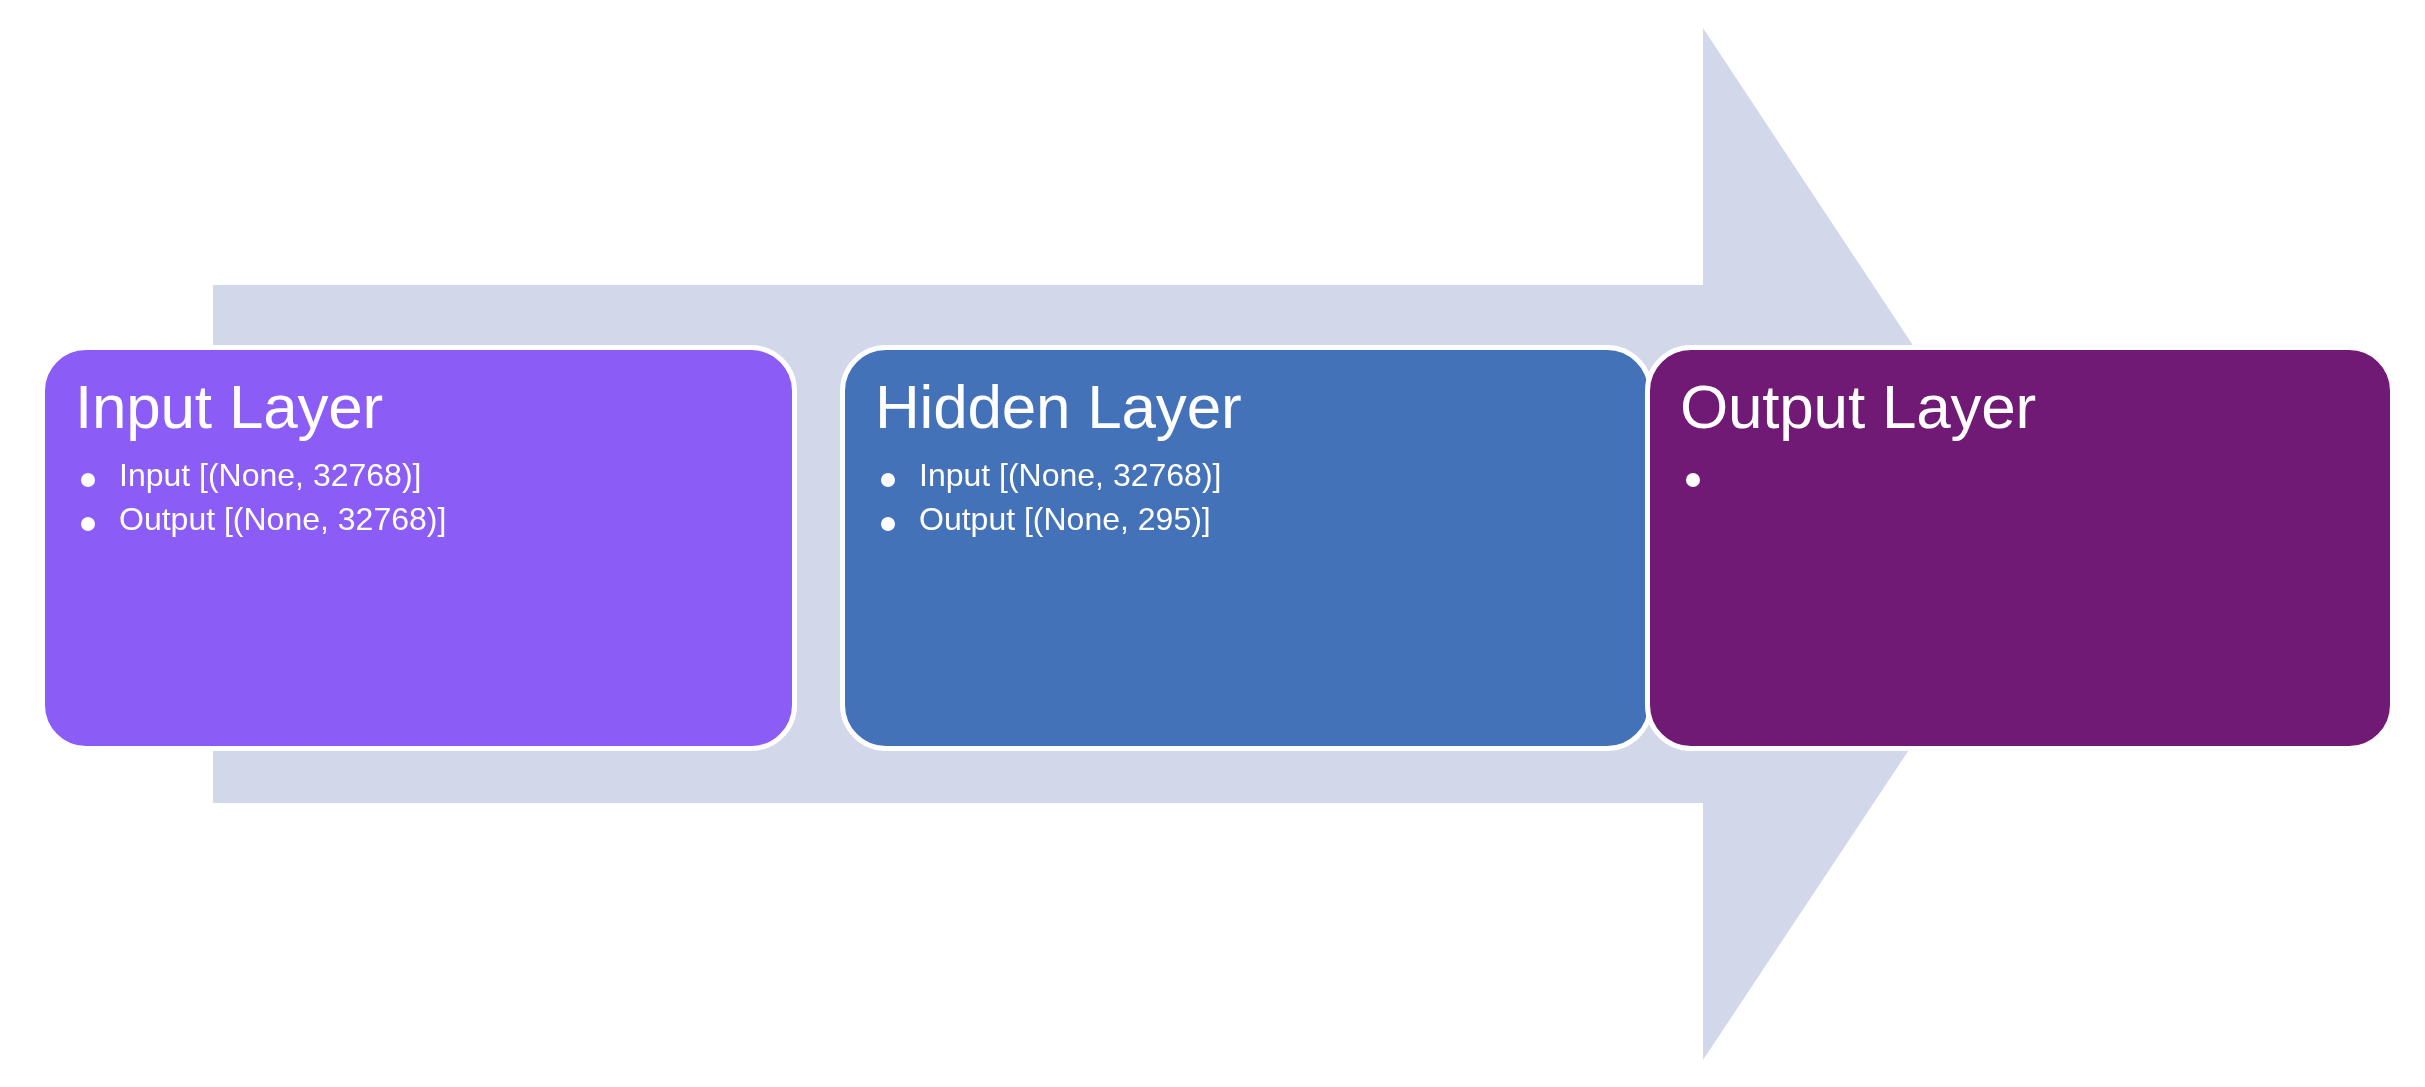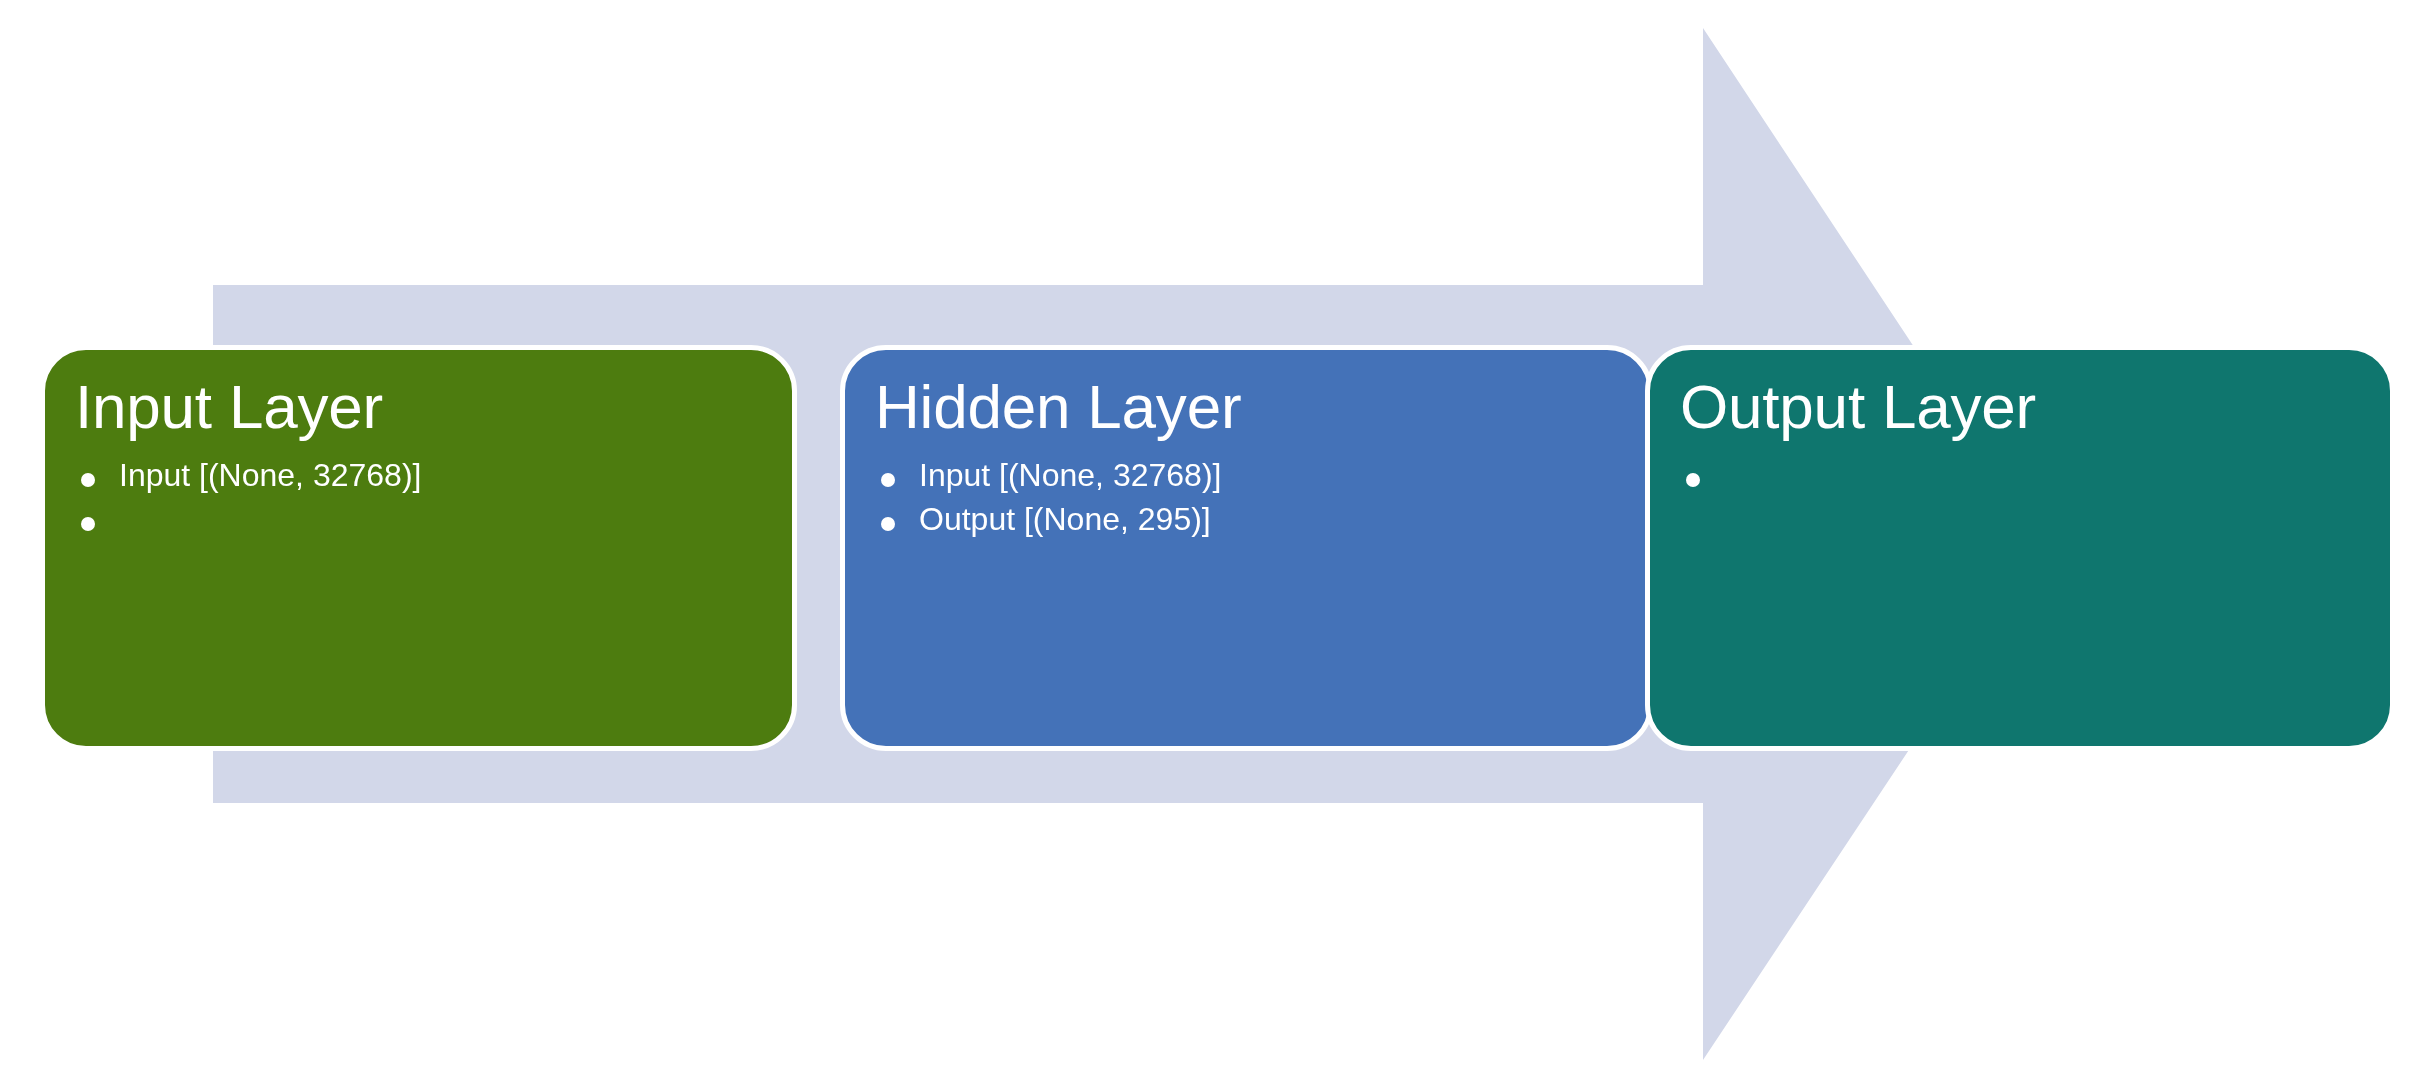--- a/index.html
+++ b/index.html
@@ -84,48 +84,49 @@
 <body>
 
 <div id="canvas" style="background: rgb(255, 255, 255);">
 
   <svg id="arrow-svg" viewBox="0 0 2425 1087" preserveAspectRatio="none" aria-hidden="true">
     <polygon points="213,285 1703,285 1703,28 2045,545 1703,1060 1703,803 213,803" fill="#D2D7E9"></polygon>
   </svg>
 
   <div id="layer-row">
 
-    <div class="layer-box box-0" style="background: #4d7c0f; border-color: rgb(255, 255, 255); color: rgb(255, 255, 255);">
+    <div class="layer-box box-0" style="background: #8b5cf6; border-color: rgb(255, 255, 255); color: rgb(255, 255, 255);">
       <div class="layer-title">Input Layer</div>
       <ul class="layer-bullets">
         <li>
           <span class="bullet-dot"></span>
           <span>Input [(None, 32768)]</span>
         </li>
         <li>
           <span class="bullet-dot"></span>
+          <span>Output [(None, 32768)]</span>
         </li>
       </ul>
     </div>
 
     <div class="layer-box box-1" style="background: rgb(68, 114, 184); border-color: rgb(255, 255, 255); color: rgb(255, 255, 255);">
       <div class="layer-title">Hidden Layer</div>
       <ul class="layer-bullets">
         <li>
           <span class="bullet-dot"></span>
           <span>Input [(None, 32768)]</span>
         </li>
         <li>
           <span class="bullet-dot"></span>
           <span>Output [(None, 295)]</span>
         </li>
       </ul>
     </div>
 
-    <div class="layer-box box-2" style="background: #0f766e; border-color: rgb(255, 255, 255); color: rgb(255, 255, 255);">
+    <div class="layer-box box-2" style="background: #701a75; border-color: rgb(255, 255, 255); color: rgb(255, 255, 255);">
       <div class="layer-title">Output Layer</div>
       <ul class="layer-bullets">
         <li>
           <span class="bullet-dot"></span>
         </li>
       </ul>
     </div>
 
   </div>
 </div>

